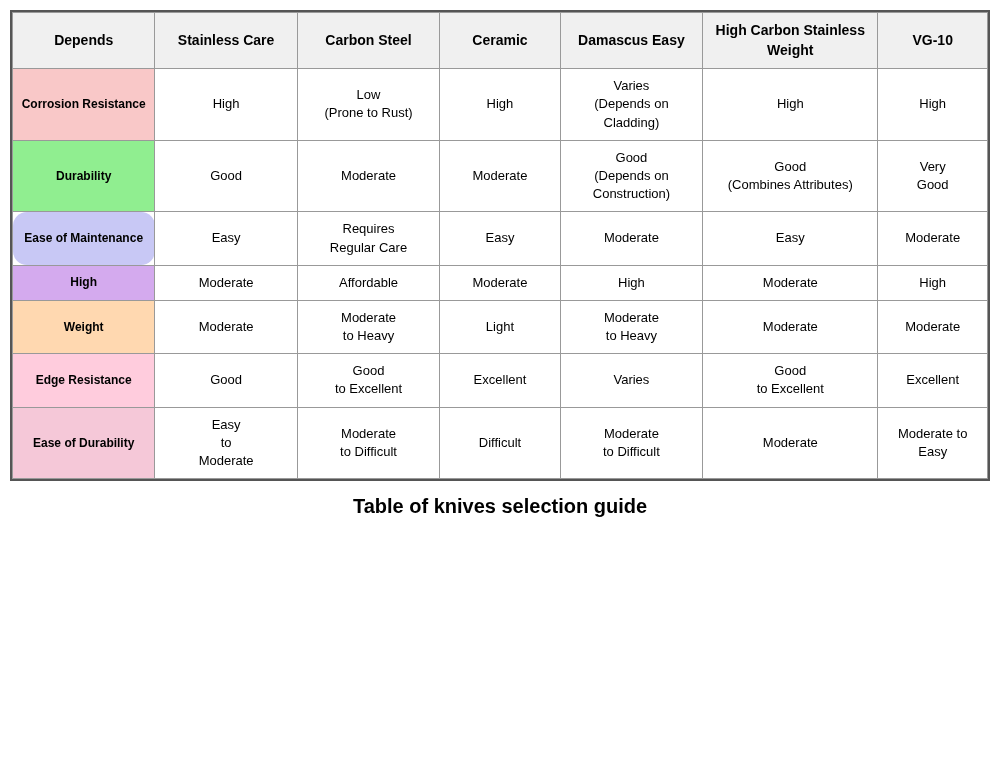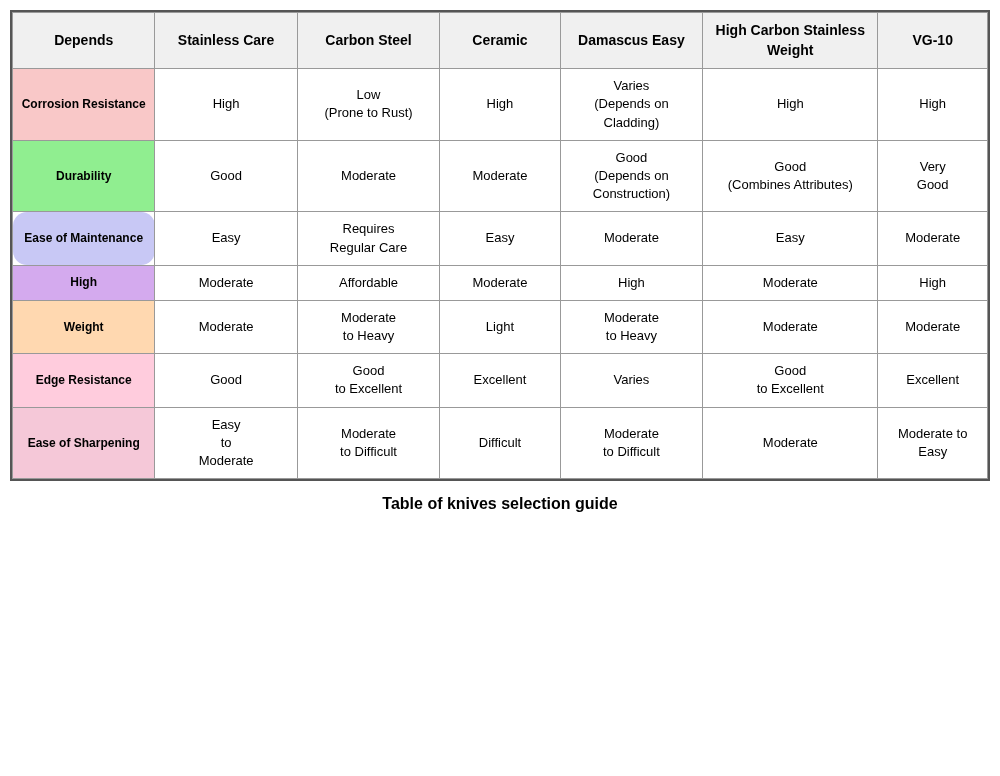--- a/index.html
+++ b/index.html
@@ -38,21 +38,21 @@
     .bg-yellow-orange { background-color: #f5d98a; }
     .bg-yellow  { background-color: #f9f580; }
     .bg-green   { background-color: #90ee90; }
     .bg-lavender{ background-color: #c8c8f5; border-radius: 14px; }
     .bg-purple  { background-color: #d4aaee; }
     .bg-peach   { background-color: #ffd8b0; }
     .bg-lightpink { background-color: #ffccdd; }
     .bg-muted-pink { background-color: #f5c8d8; }
     .footer-title {
       text-align: center;
-      font-size: 16px;
+      font-size: 20px;
       font-weight: bold;
       padding: 14px 0 6px 0;
     }
   </style>
 </head>
 <body>
 
 <div class="table-wrapper">
   <table>
     <thead>
@@ -125,21 +125,21 @@
           <td style="white-space: pre-line;">Good</td>
           <td style="white-space: pre-line;">Good
 to Excellent</td>
           <td style="white-space: pre-line;">Excellent</td>
           <td style="white-space: pre-line;">Varies</td>
           <td style="white-space: pre-line;">Good
 to Excellent</td>
           <td style="white-space: pre-line;">Excellent</td>
         </tr>
         <tr>
-          <td class="criteria-cell bg-muted-pink" style="white-space: pre-line;">Ease of Sharpening</td>
+          <td class="criteria-cell bg-muted-pink" style="white-space: pre-line;">Ease of Durability</td>
           <td style="white-space: pre-line;">Easy
 to
 Moderate</td>
           <td style="white-space: pre-line;">Moderate
 to Difficult</td>
           <td style="white-space: pre-line;">Difficult</td>
           <td style="white-space: pre-line;">Moderate
 to Difficult</td>
           <td style="white-space: pre-line;">Moderate</td>
           <td style="white-space: pre-line;">Moderate to

